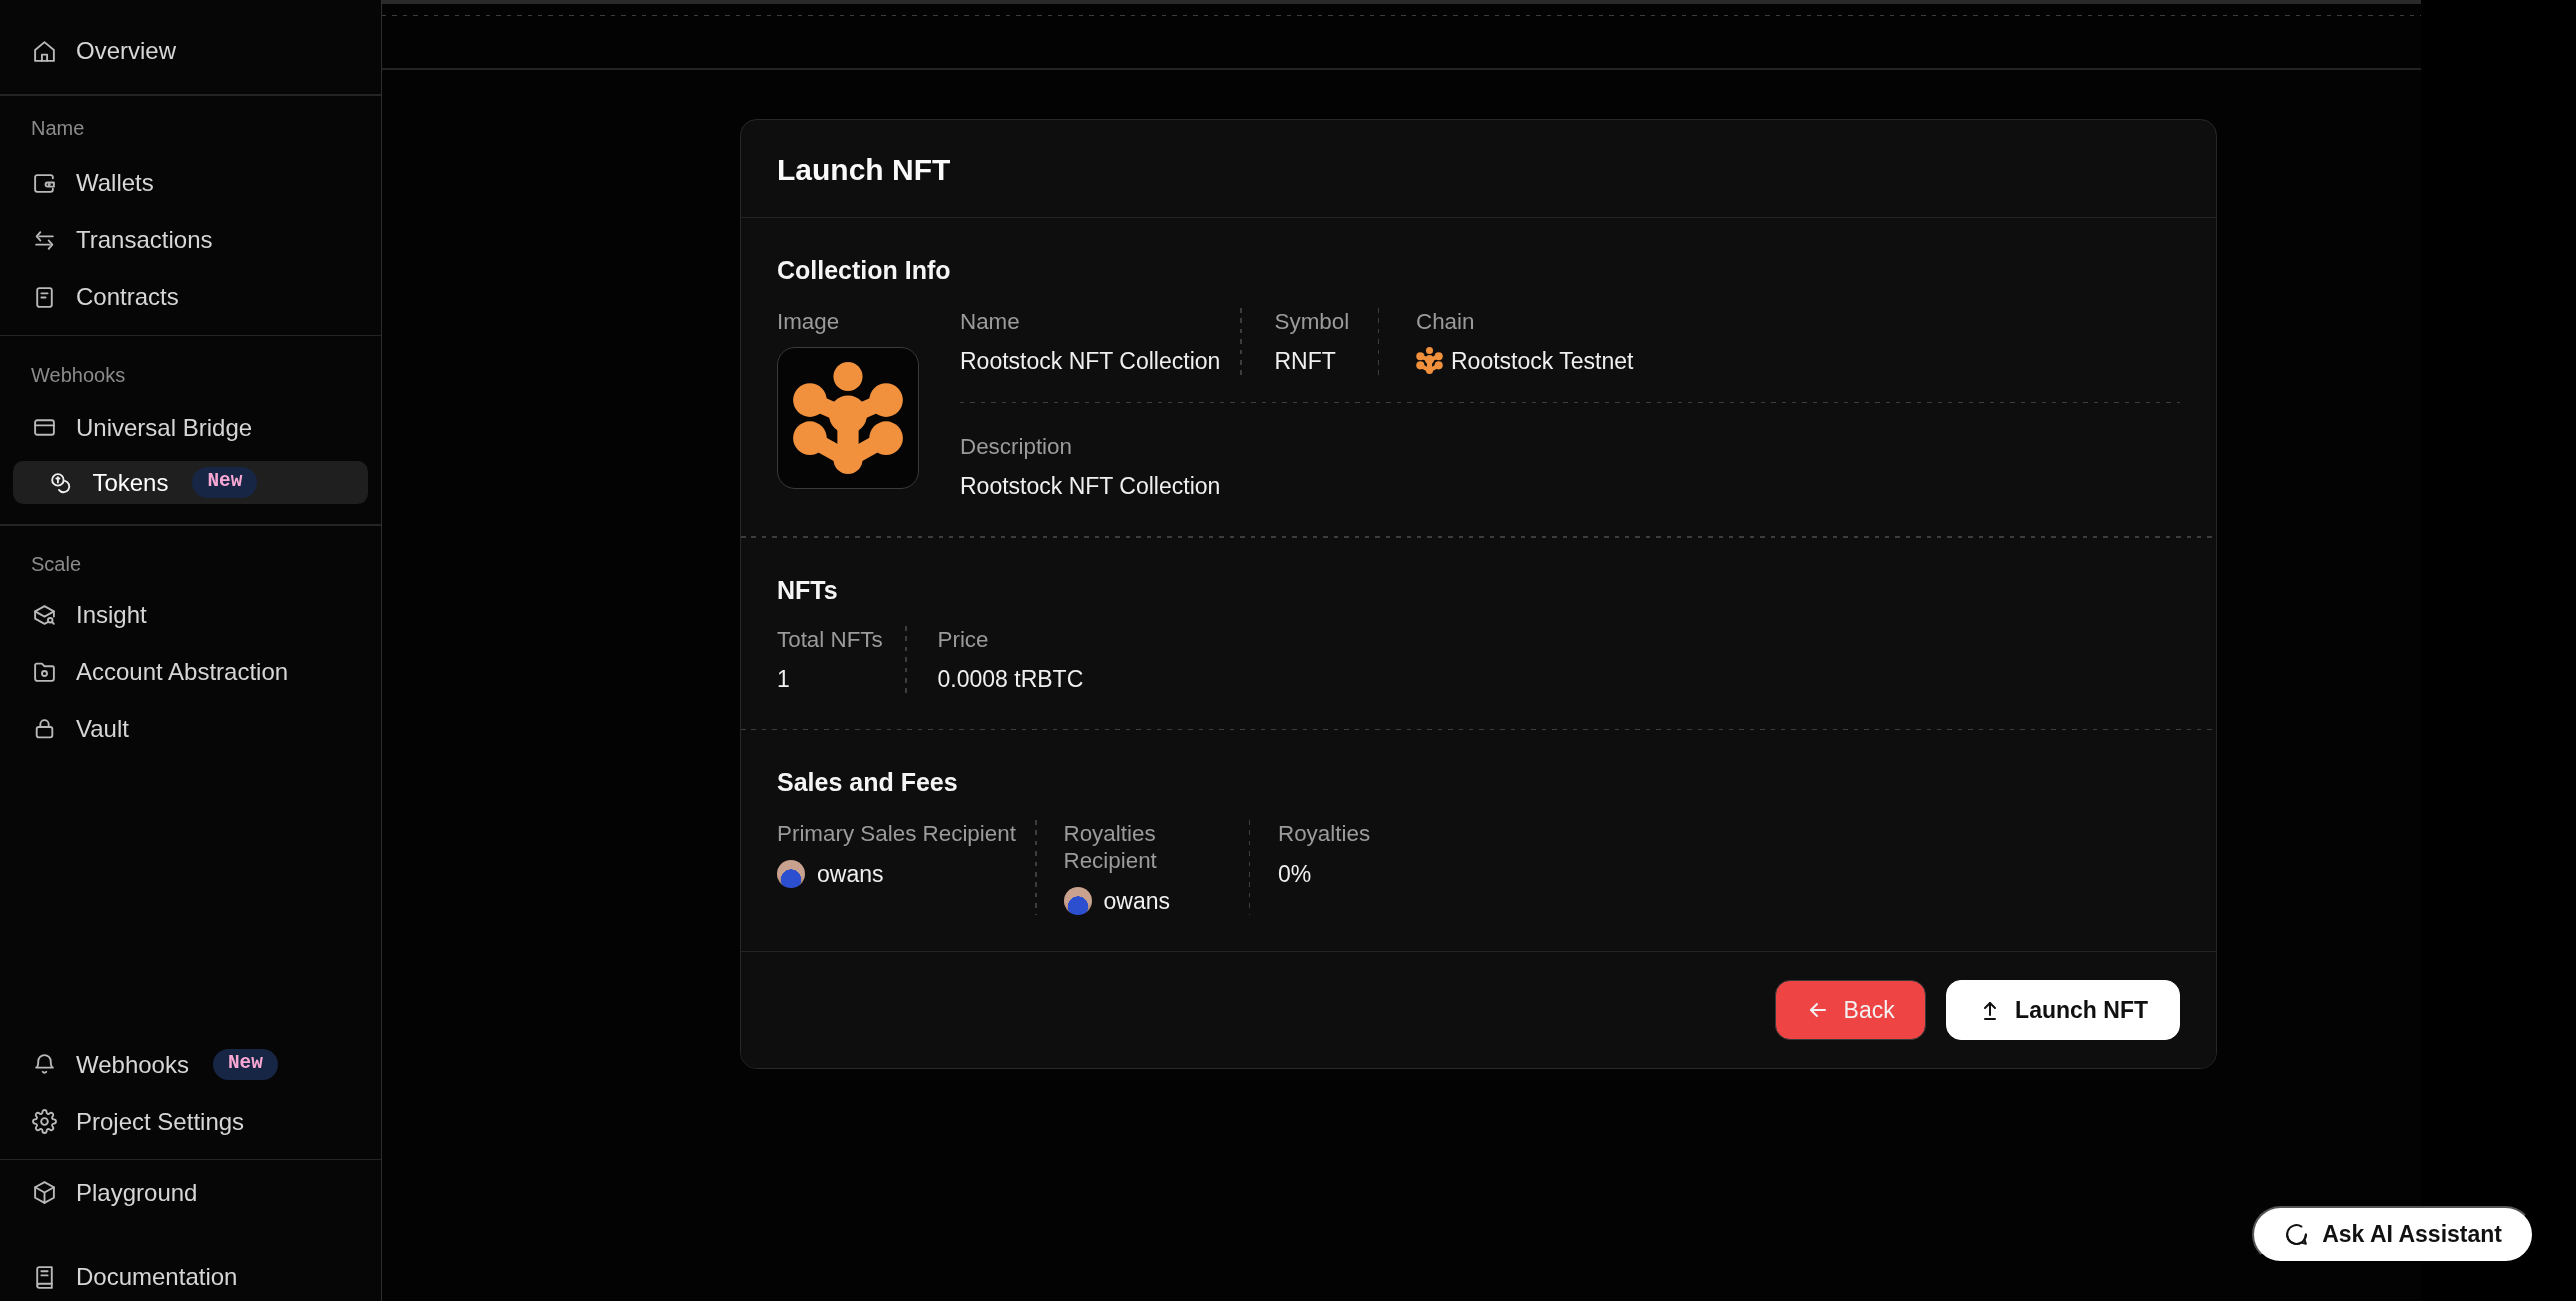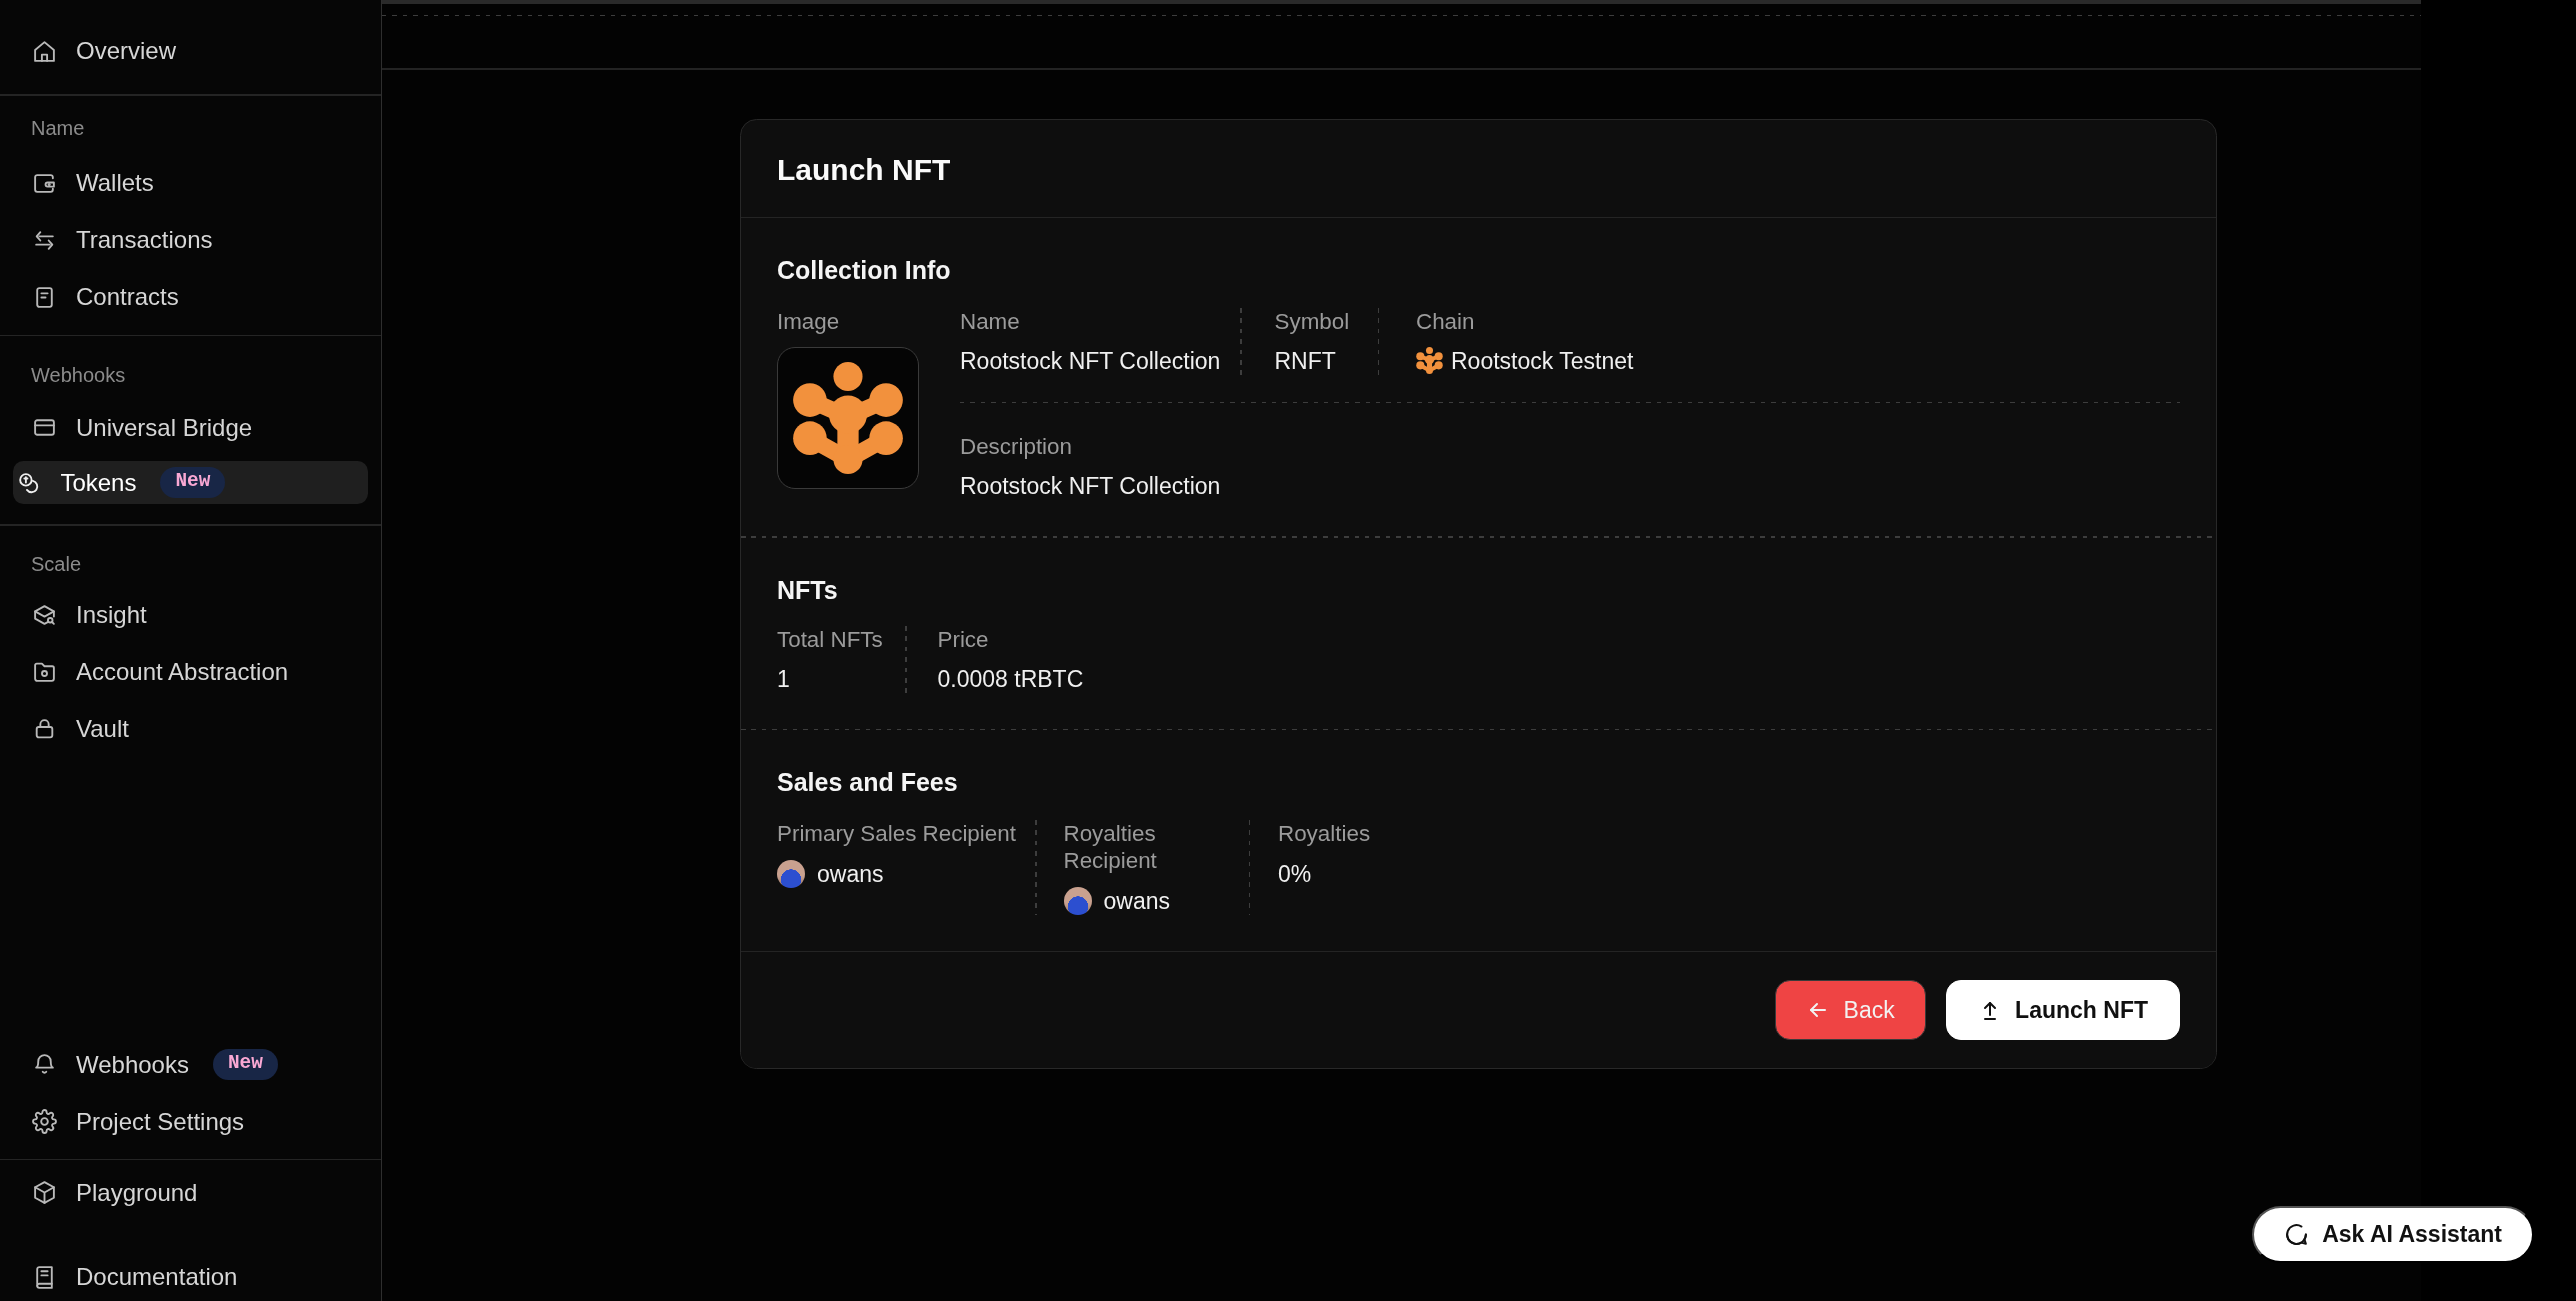--- a/index.html
+++ b/index.html
@@ -7,21 +7,21 @@
     font-family:"Liberation Sans","DejaVu Sans",sans-serif; -webkit-font-smoothing:antialiased; }
 
   .app { display:flex; width:2421px; height:1301px; }
 
   
   .sidebar { width:382px; min-width:382px; height:100%; background:#060606;
     border-right:1.5px solid #2e2e2e; display:flex; flex-direction:column; }
   .sb-item { height:48px; display:flex; align-items:center; gap:18px;
     padding-left:31px; color:#d6d6d6; font-size:24px; cursor:pointer; }
   .sb-item .icn { width:27px; height:27px; display:flex; align-items:center; justify-content:center; color:#b9b9b9; flex:0 0 27px; }
-  .sb-item.active-row { height:43px; margin:9.7px 13.4px 0 13.4px; padding-left:2px;
+  .sb-item.active-row { height:43px; margin:9.7px 13.4px 0 13.4px; padding-left:34px;
     background:#1f1f1f; border-radius:10.4px; color:#fff; }
   .sb-item.active-row .icn { color:#efefef; }
   .sb-hr { height:1.5px; background:#242424; width:100%; }
   .sb-label { font-size:20px; color:#8b8b8b; padding-left:31px; }
   .badge { display:inline-block; background:#182646; color:#f9a8d4; font-size:19.4px;
     font-weight:700; padding:5.2px 15px 6.7px; border-radius:745px; line-height:1;font-family:Liberation Mono, monospace; }
   .sb-spacer { flex:1 1 auto; }
   svg.ic { display:block; }
 
   

